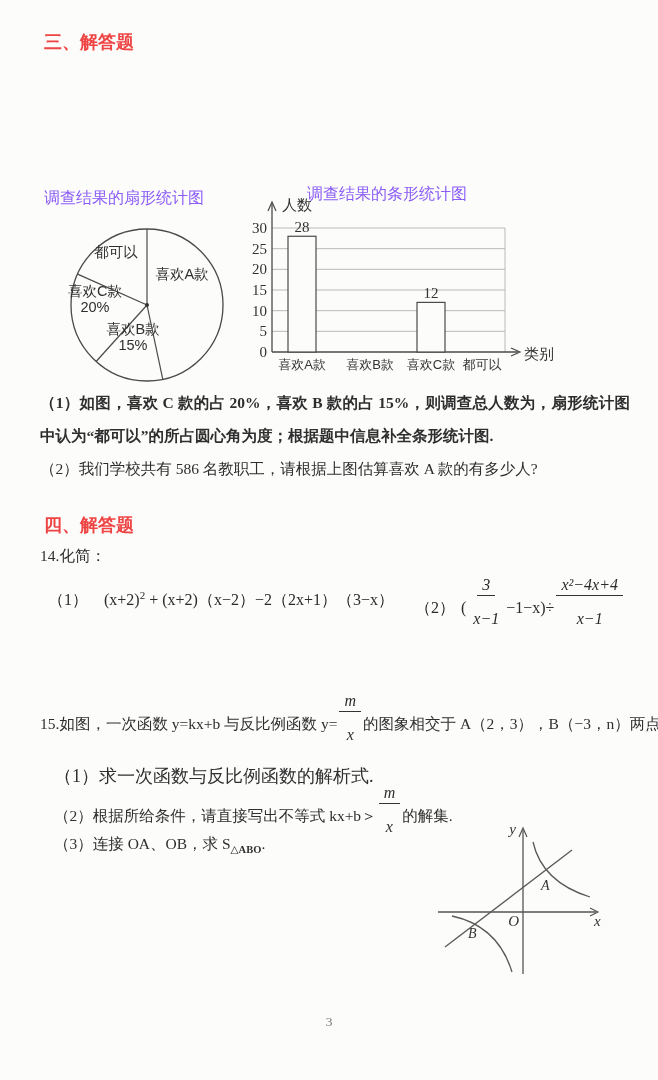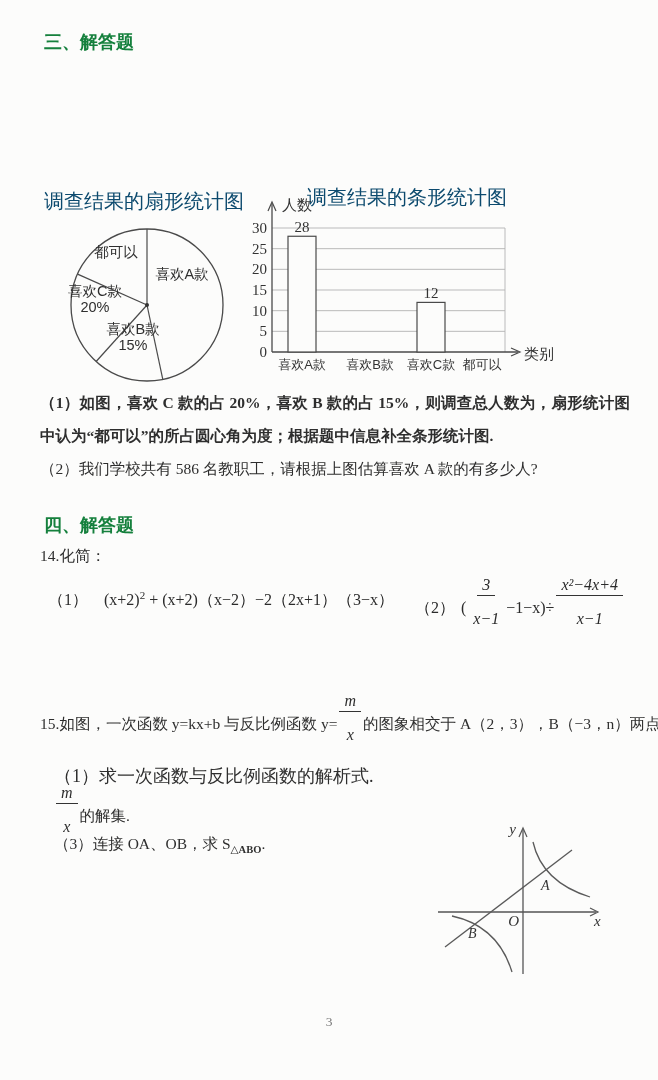--- a/index.html
+++ b/index.html
@@ -8,27 +8,27 @@
     width:658px;height:1080px;
     margin:0 auto;
     background:#fcfcfb;
     font-family:"Liberation Serif","DejaVu Serif",serif;
     color:#2e2e2e;
     overflow:hidden;
   }
   .abs{position:absolute;}
   .sec-title{
     font-family:"Liberation Sans","DejaVu Sans",sans-serif;
-    font-weight:bold;font-size:18px;color:#15803d;
+    font-weight:bold;font-size:18px;color:#ef4444;
   }
   .body-text{font-size:15.5px;line-height:30px;text-align:justify;}
   .q-text{font-size:15.5px;line-height:33px;text-align:justify;}
   .chart-title{
     font-family:Liberation Mono, monospace;
-    font-size:20px;color:#0c4a6e;
+    font-size:16px;color:#8b5cf6;
   }
   .pie-label{
     position:absolute;
     font-family:"Liberation Sans","DejaVu Sans",sans-serif;
     font-size:14.5px;line-height:16px;color:#2f2f2f;text-align:center;
   }
   .formula{font-size:16px;color:#2b2b2b;white-space:nowrap;}
   .formula .sup{font-size:11px;vertical-align:super;}
   .frac{
     display:inline-flex;flex-direction:column;align-items:center;
@@ -139,20 +139,21 @@
     <span class="frac" style="font-size:16px;">
       <span class="num">m</span>
       <span class="den">x</span>
     </span>
     <span>的图象相交于 A（2，3），B（−3，n）两点.</span>
   </div>
 
   <div class="abs" style="left:54px;top:764px;font-size:18px;">（1）求一次函数与反比例函数的解析式.</div>
 
   <div class="abs mrow" style="left:54px;top:782px;height:56px;margin-top:6px;">
+    <span>（2）根据所给条件，请直接写出不等式 kx+b＞</span>
     <span class="frac" style="font-size:16px;">
       <span class="num">m</span>
       <span class="den">x</span>
     </span>
     <span>的解集.</span>
   </div>
 
   <div class="abs" style="left:54px;top:834px;font-size:15.5px;">
     <span>（3）连接 OA、OB，求 S</span><span class="sub">△ABO</span><span>.</span>
   </div>

